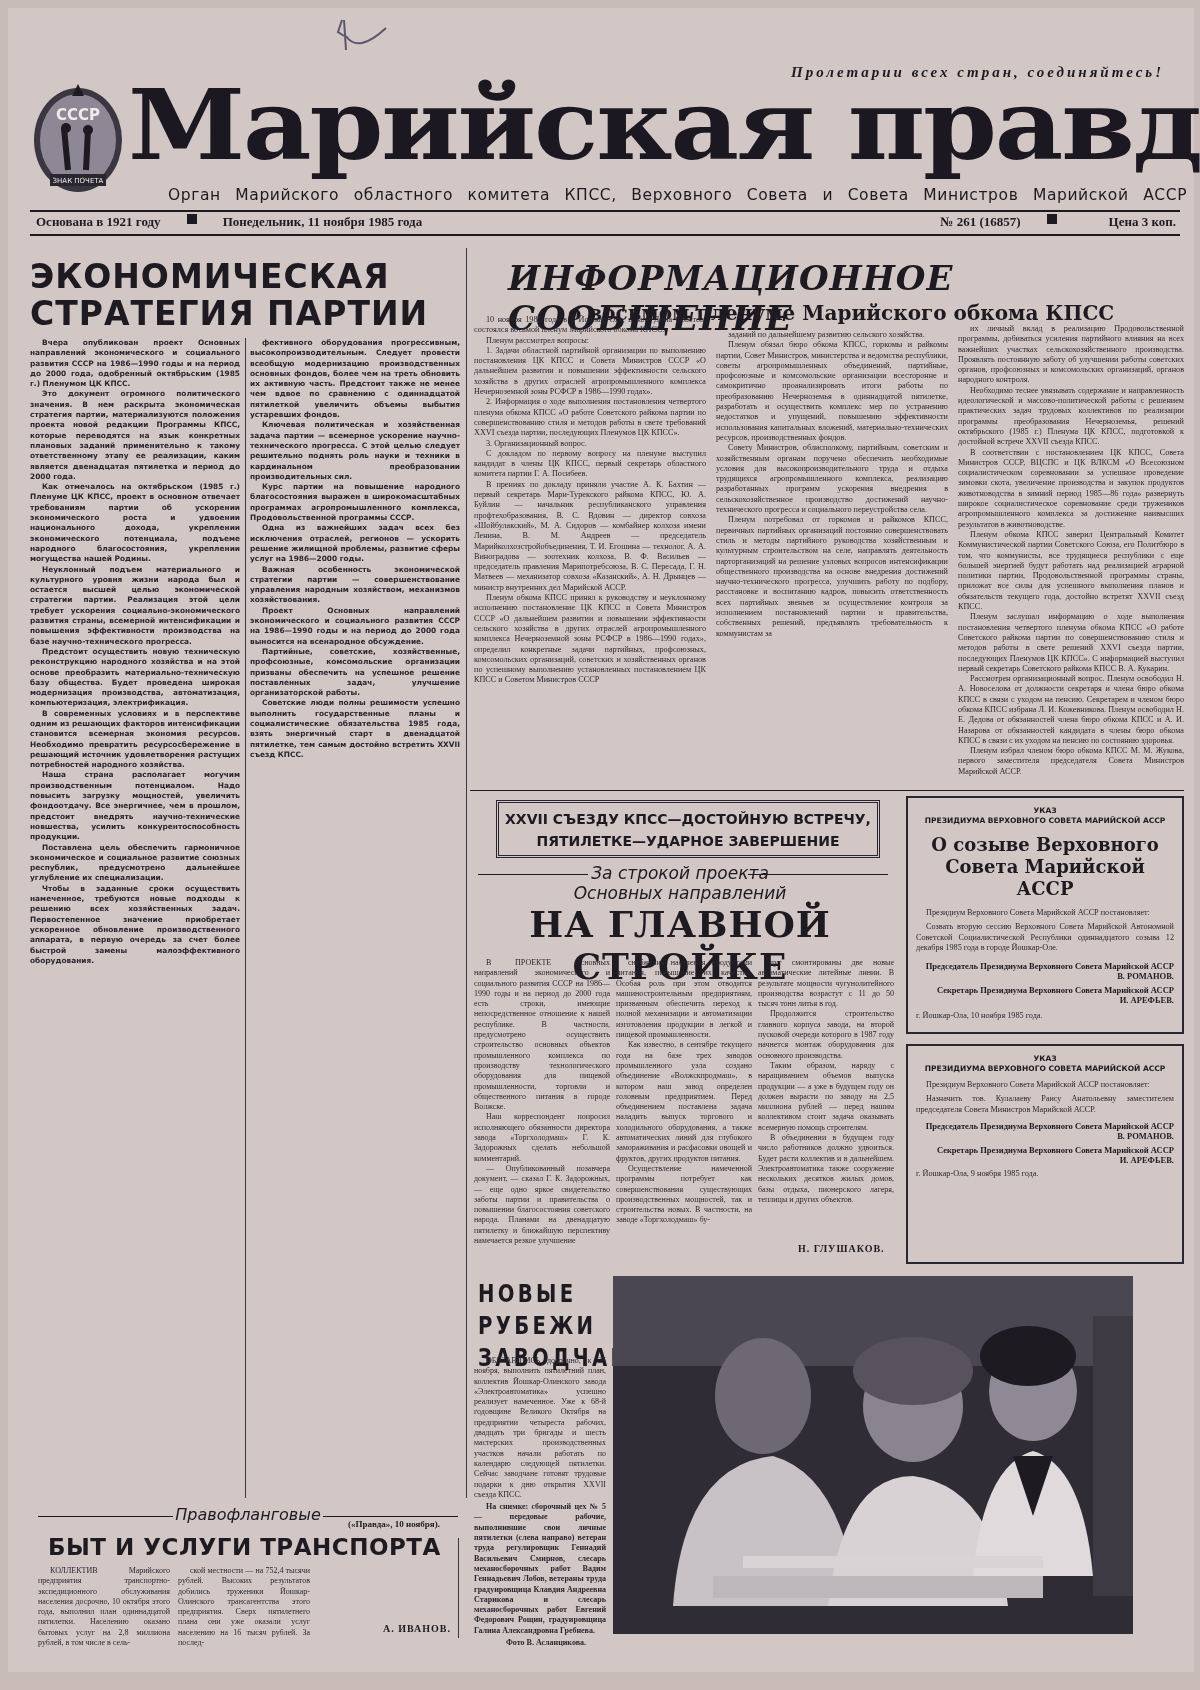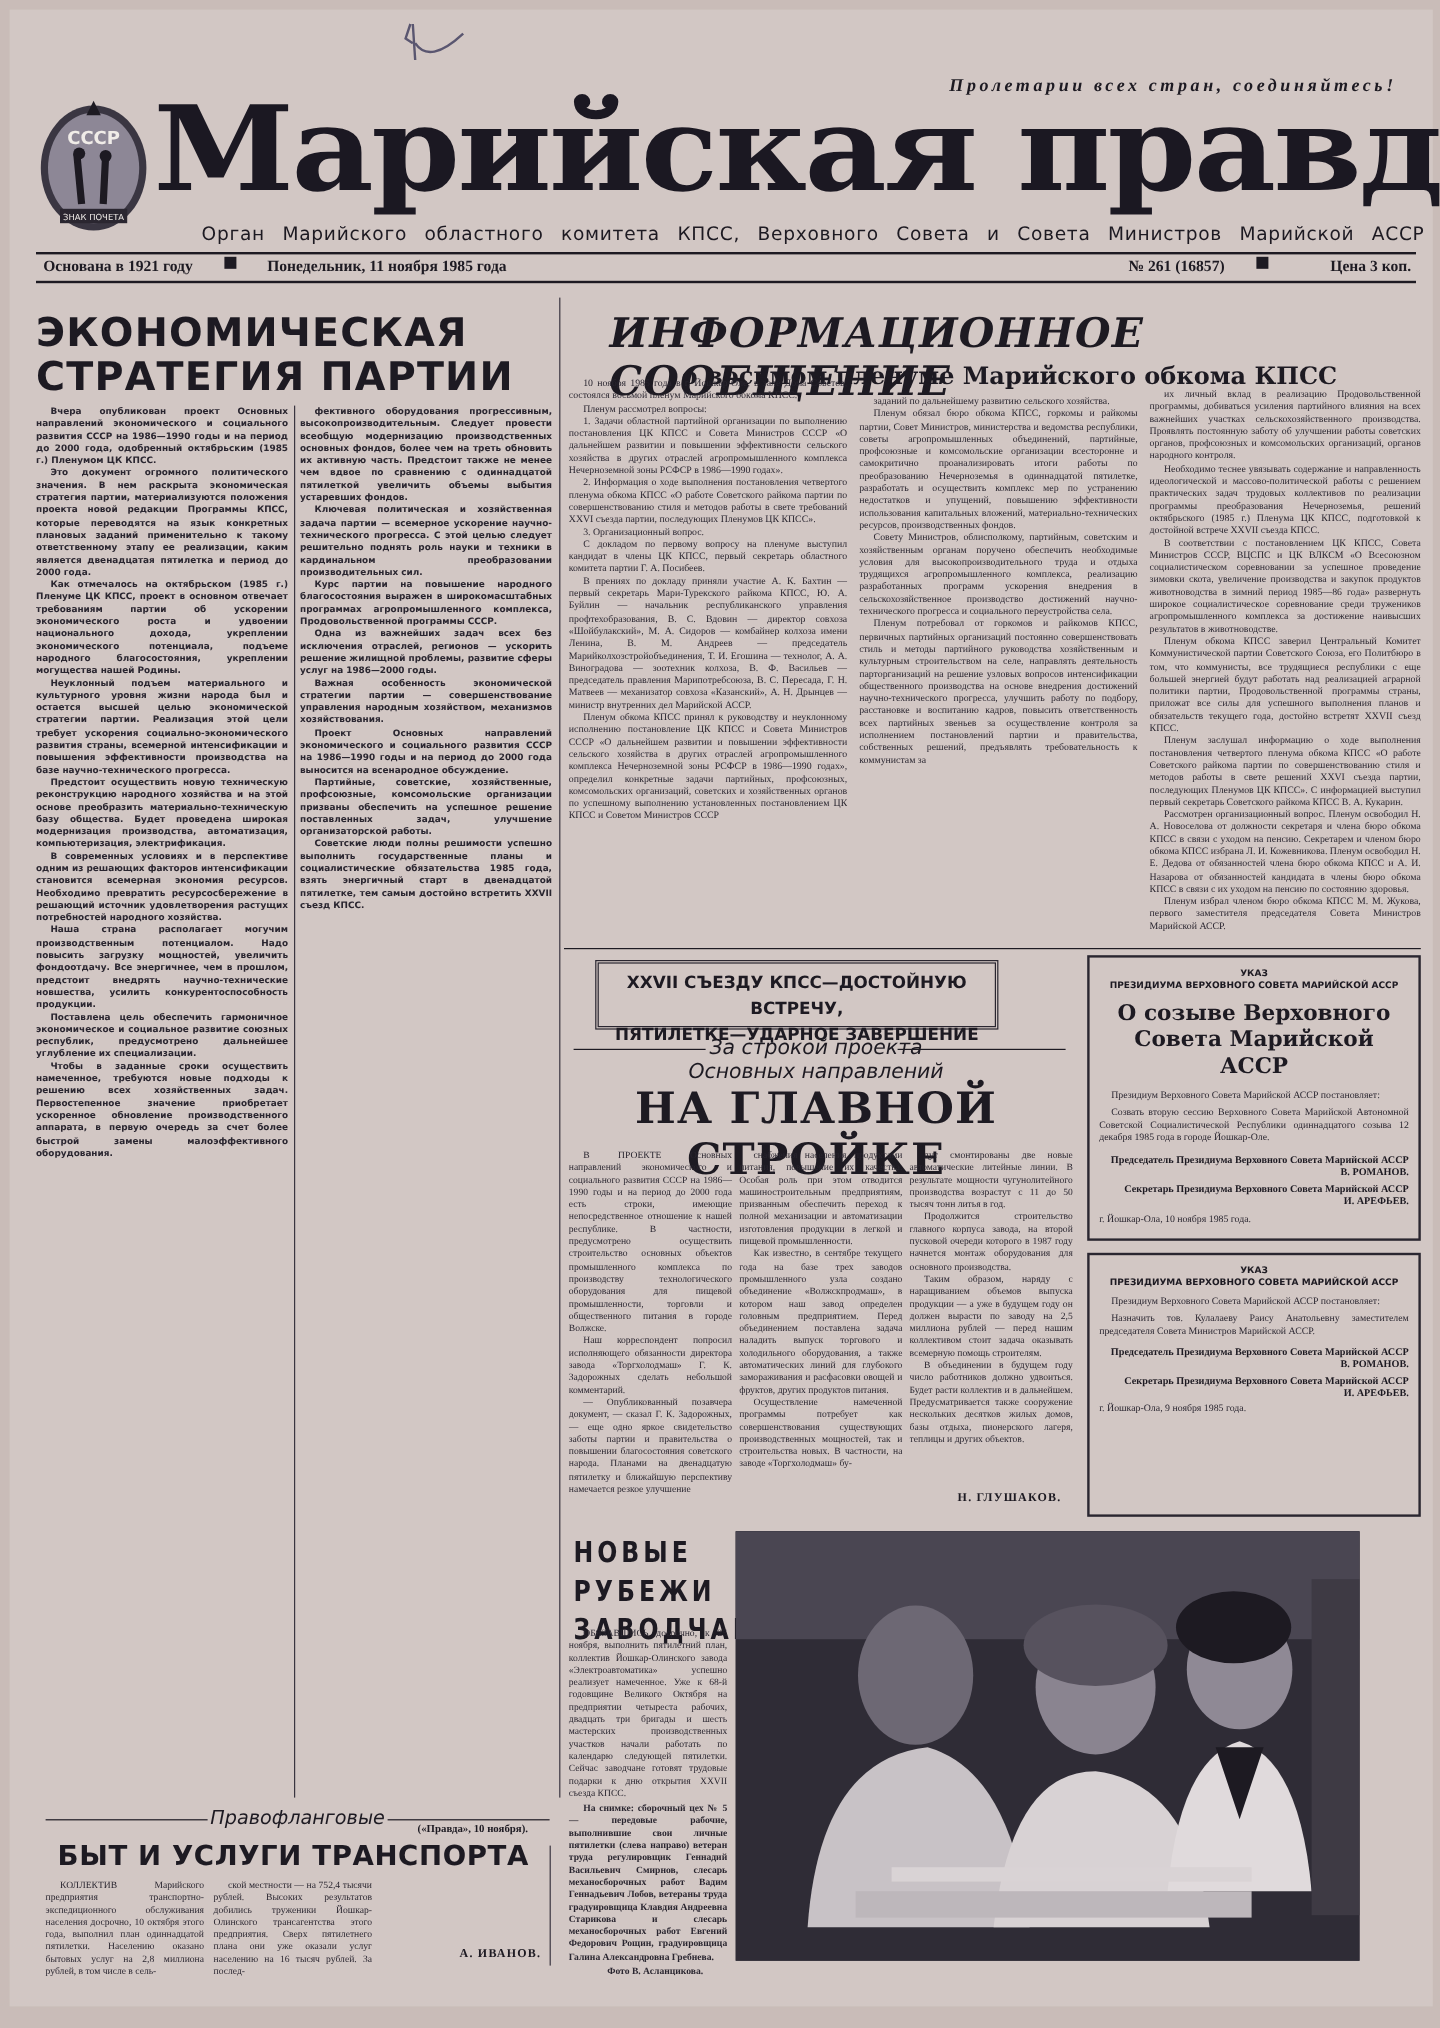--- a/index.html
+++ b/index.html
@@ -16,21 +16,21 @@
   .dateline{left:28px;top:206px;width:1150px;font-size:13px;font-weight:bold;display:flex}
   .dateline span{margin-right:26px}
   .sq{display:inline-block;width:10px;height:10px;background:#1d1a22;vertical-align:middle}
   .col-text{font-size:8.2px;line-height:10.3px;text-align:justify;color:#2a2630}
   .col-text p{text-indent:12px}
   .h-econ{left:22px;top:250px;width:428px;text-align:left;font-family:"DejaVu Sans",sans-serif;font-weight:bold;font-size:33px;line-height:37px;letter-spacing:1px}
   .h-info{left:500px;top:250px;font-family:"DejaVu Serif",serif;font-style:italic;font-weight:bold;font-size:34px;letter-spacing:1px;word-spacing:24px}
   .h-info-sub{left:560px;top:293px;font-family:"DejaVu Serif",serif;font-weight:bold;font-size:20px}
   .vline{width:1px;background:#3a3540}
   .box{border:2px solid #2a2630}
-  .slogan{left:488px;top:792px;width:336px;height:58px;border:3px double #2a2630;text-align:center;font-family:"DejaVu Sans",sans-serif;font-weight:bold;font-size:14px;line-height:22px;padding-top:5px}
+  .slogan{left:488px;top:792px;width:384px;height:58px;border:3px double #2a2630;text-align:center;font-family:"DejaVu Sans",sans-serif;font-weight:bold;font-size:14px;line-height:22px;padding-top:5px}
   .kicker{font-family:"DejaVu Sans",sans-serif;font-style:italic;font-size:17px;text-align:center}
   .h-stroy{left:462px;top:895px;width:420px;text-align:center;font-family:"DejaVu Serif",serif;font-weight:bold;font-size:36px;letter-spacing:1px}
   .ukaz-title{text-align:center;font-family:"DejaVu Sans",sans-serif;font-weight:bold;font-size:7.5px;line-height:10px}
   .ukaz-h{text-align:center;font-family:"DejaVu Serif",serif;font-weight:bold;font-size:18px;line-height:22px}
   .ukaz-h2{font-family:"DejaVu Serif",serif;font-weight:bold;font-size:11px;line-height:13px;text-indent:10px;text-align:justify}
   .sig{text-align:right;font-size:8.5px;line-height:10px;font-weight:bold}
   .photo{background:#2b2832;overflow:hidden}
   .h-novye{left:470px;top:1270px;font-family:"DejaVu Sans",sans-serif;font-weight:bold;font-size:24px;line-height:32px;letter-spacing:4px;transform:scaleX(0.82);transform-origin:left}
   .h-byt{left:40px;top:1526px;font-family:"DejaVu Sans",sans-serif;font-weight:bold;font-size:23px;letter-spacing:0.5px}
   .author{font-weight:bold;font-size:10px;letter-spacing:1px}
@@ -153,21 +153,21 @@
   </div>
   <div class="abs col-text" style="left:608px;top:950px;width:136px;height:290px;overflow:hidden;font-size:8px">
     <p>снабжения населения продуктами питания, повышение их качества. Особая роль при этом отводится машиностроительным предприятиям, призванным обеспечить переход к полной механизации и автоматизации изготовления продукции в легкой и пищевой промышленности.</p>
     <p>Как известно, в сентябре текущего года на базе трех заводов промышленного узла создано объединение «Волжскпродмаш», в котором наш завод определен головным предприятием. Перед объединением поставлена задача наладить выпуск торгового и холодильного оборудования, а также автоматических линий для глубокого замораживания и расфасовки овощей и фруктов, других продуктов питания.</p>
     <p>Осуществление намеченной программы потребует как совершенствования существующих производственных мощностей, так и строительства новых. В частности, на заводе «Торгхолодмаш» бу-</p>
   </div>
   <div class="abs col-text" style="left:750px;top:950px;width:136px;height:280px;overflow:hidden;font-size:8px">
     <p>дут смонтированы две новые автоматические литейные линии. В результате мощности чугунолитейного производства возрастут с 11 до 50 тысяч тонн литья в год.</p>
     <p>Продолжится строительство главного корпуса завода, на второй пусковой очереди которого в 1987 году начнется монтаж оборудования для основного производства.</p>
     <p>Таким образом, наряду с наращиванием объемов выпуска продукции — а уже в будущем году он должен вырасти по заводу на 2,5 миллиона рублей — перед нашим коллективом стоит задача оказывать всемерную помощь строителям.</p>
-    <p>В объединении в будущем году число работников должно удвоиться. Будет расти коллектив и в дальнейшем. Предусматривается также сооружение нескольких десятков жилых домов, базы отдыха, пионерского лагеря, теплицы и других объектов.</p>
+    <p>В объединении в будущем году число работников должно удвоиться. Будет расти коллектив и в дальнейшем. Электроавтоматика также сооружение нескольких десятков жилых домов, базы отдыха, пионерского лагеря, теплицы и других объектов.</p>
   </div>
   <div class="abs author" style="left:790px;top:1235px">Н. ГЛУШАКОВ.</div>
 
   <div class="abs box" style="left:898px;top:788px;width:278px;height:238px;padding:8px 8px">
     <div class="ukaz-title">УКАЗ</div>
     <div class="ukaz-title">ПРЕЗИДИУМА ВЕРХОВНОГО СОВЕТА МАРИЙСКОЙ АССР</div>
     <div class="ukaz-h" style="margin-top:8px">О созыве Верховного Совета Марийской АССР</div>
     <p class="col-text" style="margin-top:8px;text-indent:10px">Президиум Верховного Совета Марийской АССР постановляет:</p>
     <p class="col-text" style="margin-top:4px;text-indent:10px">Созвать вторую сессию Верховного Совета Марийской Автономной Советской Социалистической Республики одиннадцатого созыва 12 декабря 1985 года в городе Йошкар-Оле.</p>
     <div class="sig" style="margin-top:8px">Председатель Президиума Верховного Совета Марийской АССР</div>

